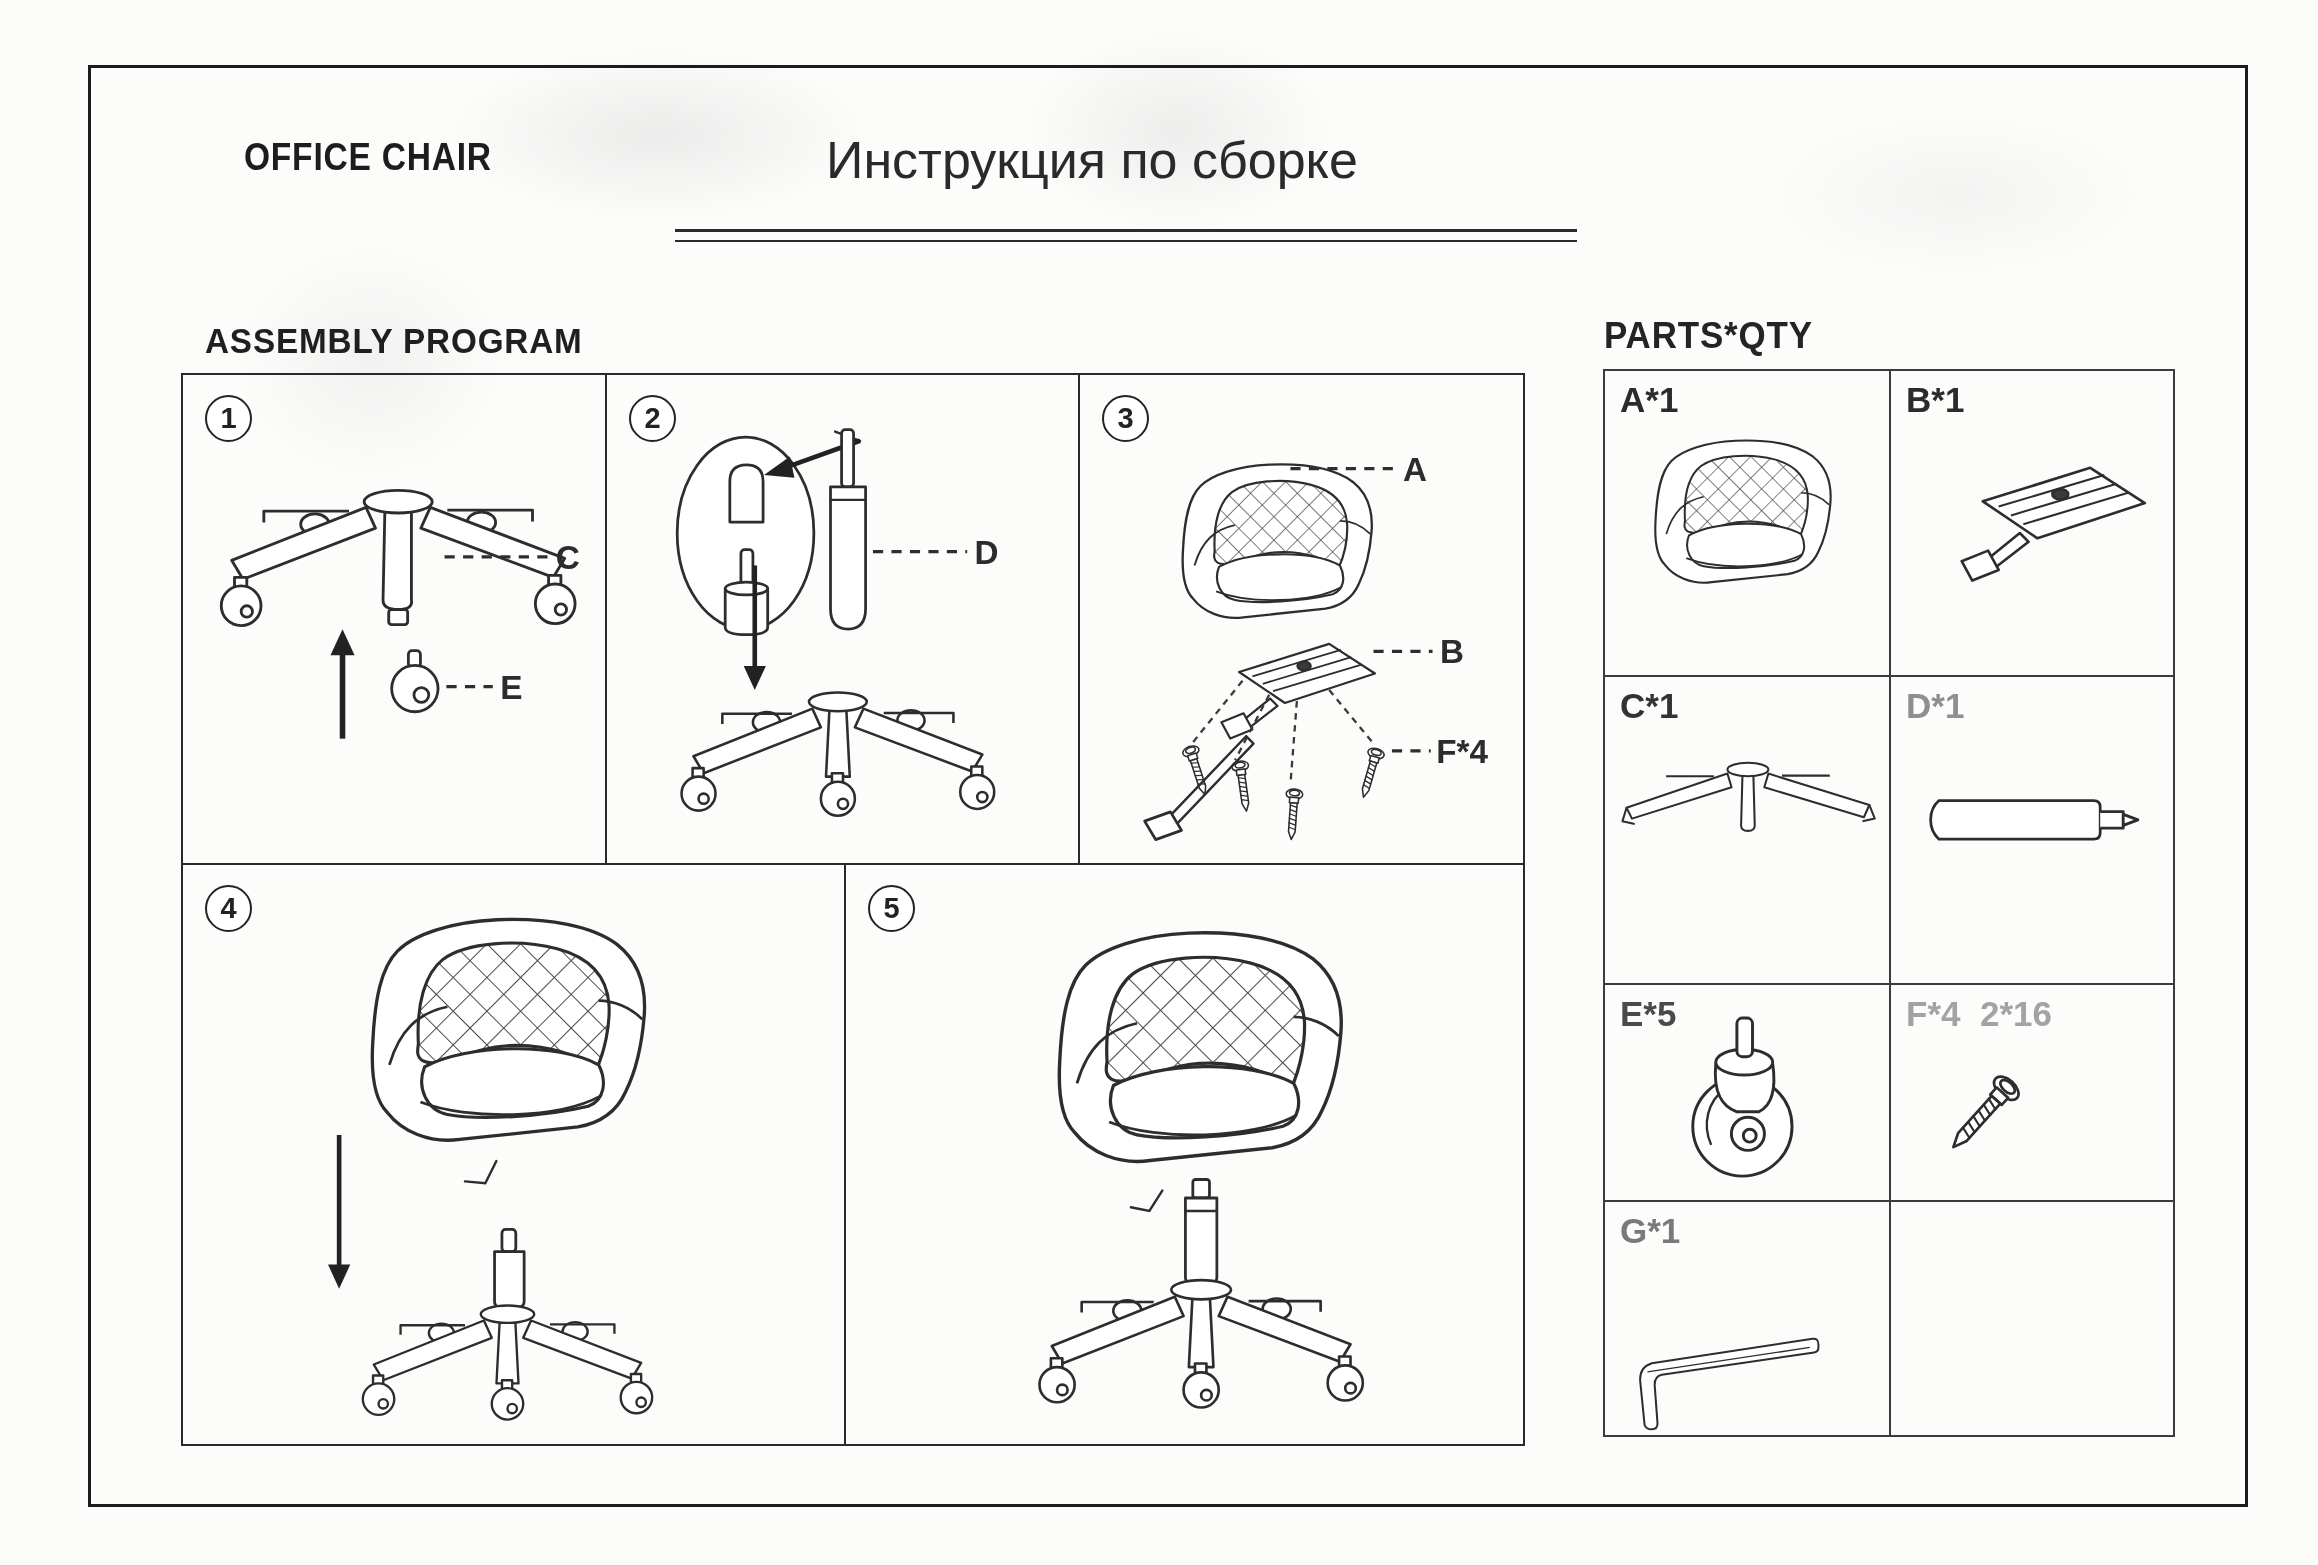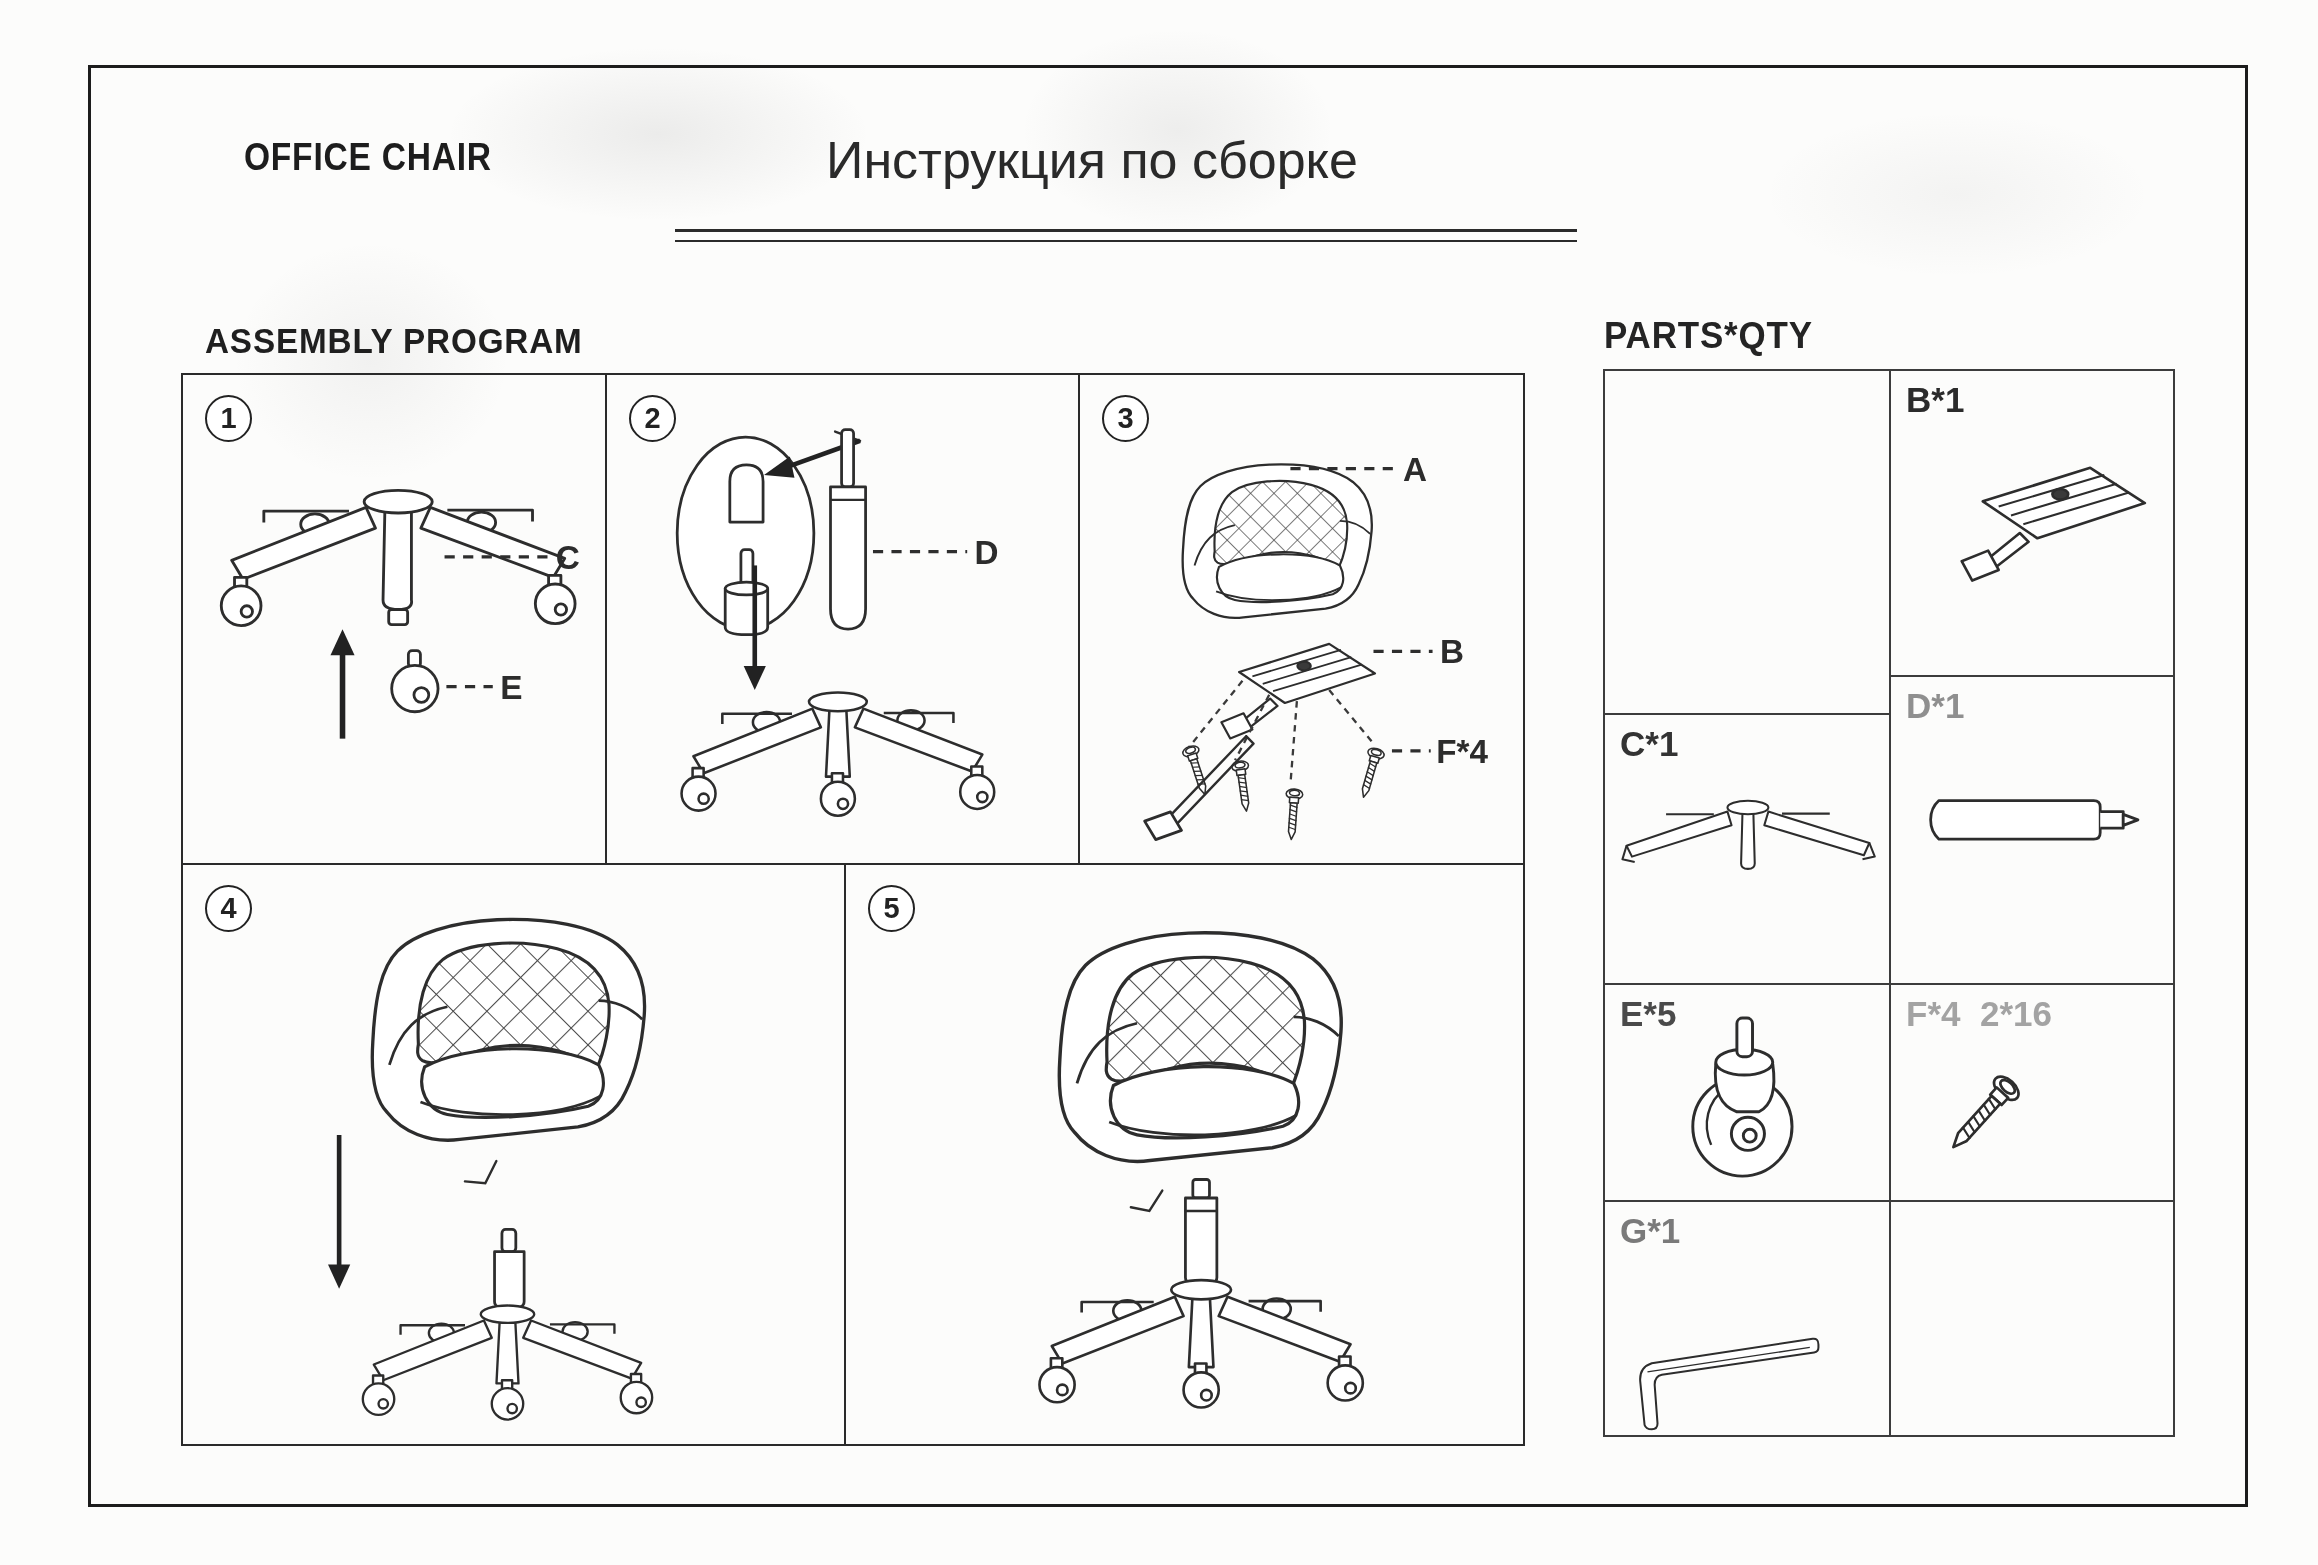--- a/index.html
+++ b/index.html
@@ -32,21 +32,21 @@
   .c5{left:661px;top:488px;width:679px;height:582px;border-top:2.8px solid #2a2a2a;border-left:2.8px solid #2a2a2a;}
   .cell svg{position:absolute;left:0;top:0;width:100%;height:100%;}
   .stepnum{position:absolute;left:22px;top:20.4px;width:43px;height:43px;border:2.8px solid #222;
            border-radius:50%;display:flex;align-items:center;justify-content:center;
            font-size:29px;font-weight:bold;color:#222;background:#fff;z-index:2;}
 
   .parts-table{position:absolute;left:1603px;top:369px;width:568px;height:1064px;border:2.8px solid #3c3c3c;}
   .pc{position:absolute;box-sizing:border-box;}
   .pa{left:0;top:0;width:284px;height:304px;}
   .pb{left:284px;top:0;width:318px;height:304px;border-left:2.8px solid #3c3c3c;}
-  .pcc{left:0;top:304px;width:284px;height:308px;border-top:2.8px solid #3c3c3c;margin-top:38px;}
+  .pcc{left:0;top:304px;width:284px;height:308px;border-top:2.8px solid #3c3c3c;}
   .pd{left:284px;top:304px;width:284px;height:308px;border-top:2.8px solid #3c3c3c;border-left:2.8px solid #3c3c3c;}
   .pe{left:0;top:612px;width:284px;height:217px;border-top:2.8px solid #3c3c3c;}
   .pf{left:284px;top:612px;width:284px;height:217px;border-top:2.8px solid #3c3c3c;border-left:2.8px solid #3c3c3c;}
   .pg{left:0;top:829px;width:284px;height:235px;border-top:2.8px solid #3c3c3c;}
   .ph{left:284px;top:829px;width:284px;height:235px;border-top:2.8px solid #3c3c3c;border-left:2.8px solid #3c3c3c;}
   .pc svg{position:absolute;left:0;top:0;width:100%;height:100%;}
   .plabel{position:absolute;left:15px;top:9.3px;font-size:35px;font-weight:bold;white-space:pre;z-index:2;}
   svg .thin{stroke:#2d2d2d;stroke-width:2.6;fill:none;stroke-linecap:round;}
   svg .fw{stroke:#2d2d2d;stroke-width:3;fill:#fff;stroke-linejoin:round;}
   svg .dash{stroke:#2e2e2e;stroke-width:3.5;fill:none;stroke-dasharray:11 9;}
@@ -254,20 +254,26 @@
         <rect class="fw" x="375" y="340" width="18" height="20" rx="3"></rect>
         <path class="fw" d="M367,360 L401,360 L401,446 Q401,454 384,454 Q367,454 367,446 Z"></path>
         <path class="thin" d="M367,374 H401"></path>
         <use href="#base5" transform="translate(194,444) scale(0.95)"></use>
       </svg>
     </div>
   </div>
 
   <div class="parts-table">
 
+    <div class="pc pa">
+      <div class="plabel" style="color:#2b2b2b">A*1</div>
+      <svg viewBox="0 0 306 328">
+        <use href="#tubchair" transform="translate(40,68) scale(0.72)"></use>
+      </svg>
+    </div>
 
     <div class="pc pb">
       <div class="plabel" style="color:#2b2b2b">B*1</div>
       <svg viewBox="0 0 306 328">
         <use href="#plateB" transform="translate(55,95) scale(0.95)"></use>
       </svg>
     </div>
 
     <div class="pc pcc">
       <div class="plabel" style="color:#333333">C*1</div>

